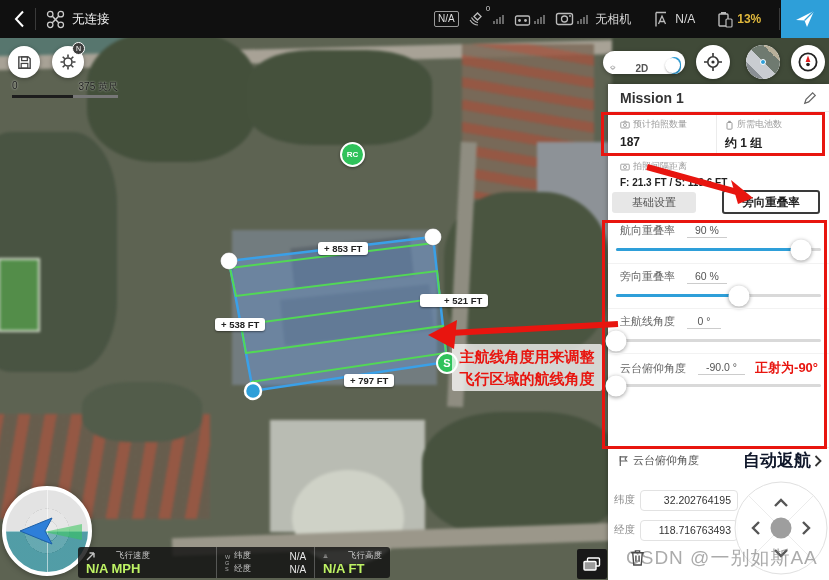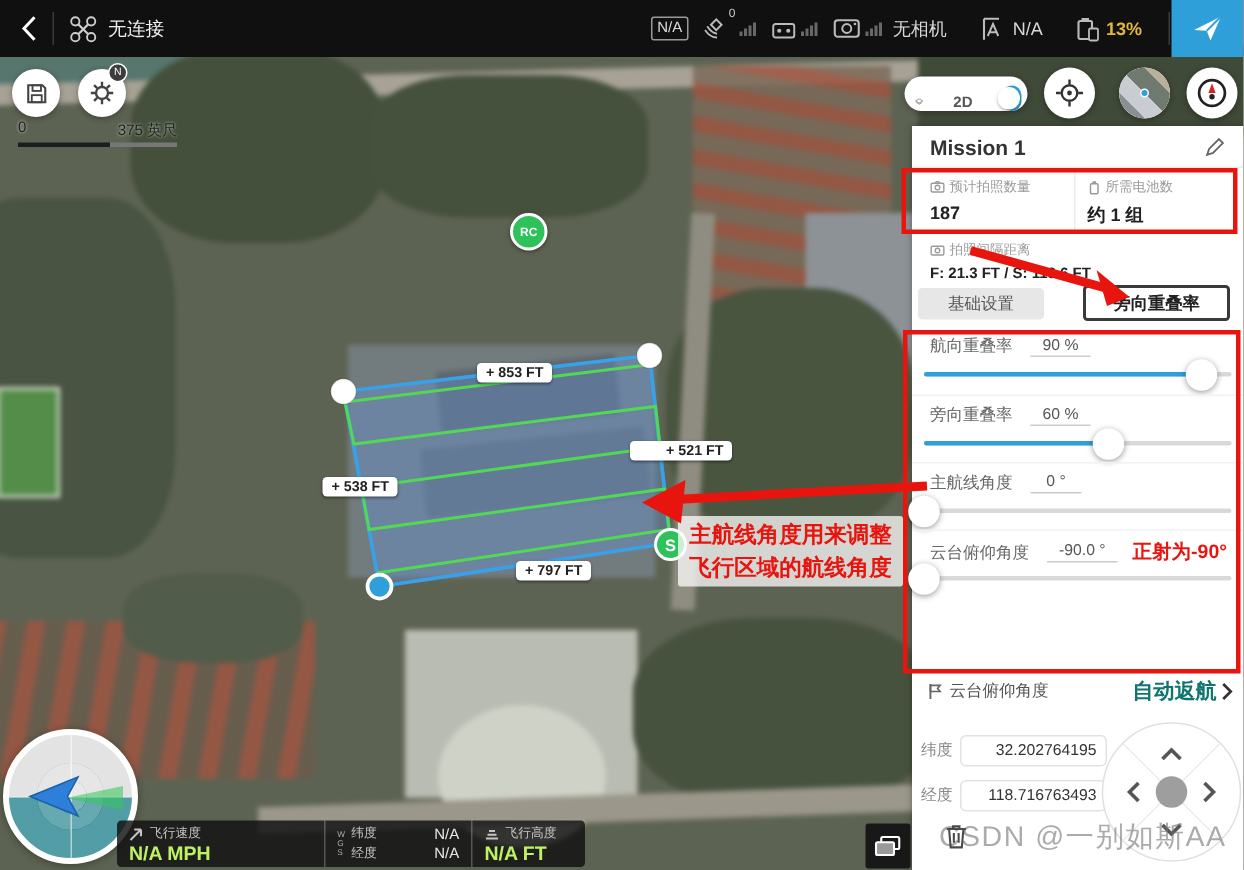--- a/index.html
+++ b/index.html
@@ -49,21 +49,21 @@
   #compass{position:absolute;left:2px;top:486px;width:90px;height:90px;border-radius:50%;border:4px solid #fff;box-shadow:0 1px 6px rgba(0,0,0,.35);z-index:15;
     background:radial-gradient(circle at 50% 50%,rgba(255,255,255,.22) 0 18%,rgba(0,0,0,.05) 18% 19%,rgba(255,255,255,.12) 19% 38%,rgba(0,0,0,.06) 38% 39%,transparent 39%),linear-gradient(#e3e3e3 0 50%,rgba(80,165,178,.88) 50% 100%);}
   #compass .vline{position:absolute;left:50%;top:0;width:1px;height:100%;background:rgba(255,255,255,.55);}
   #compass .hline{position:absolute;top:50%;left:0;height:1px;width:100%;background:rgba(255,255,255,.45);}
   #nbadge{position:absolute;left:72px;top:42px;width:13px;height:13px;border-radius:50%;background:#3d3d3d;border:1px solid #fff;color:#fff;font-size:7px;display:flex;align-items:center;justify-content:center;z-index:16;}
 
   
   #telemetry{position:absolute;left:78px;top:547px;width:312px;height:31px;background:rgba(16,16,16,.82);border-radius:3px;display:flex;z-index:15;color:#fff;}
   .tele-sec{padding:2px 8px;display:flex;flex-direction:column;justify-content:center;}
   .tele-sec+.tele-sec{border-left:1px solid rgba(255,255,255,.25);}
-  .tele-lab{font-size:8.5px;color:#c4c4c4;display:flex;align-items:center;gap:4px;white-space:nowrap;}
+  .tele-lab{font-size:8.5px;color:#c4c4c4;display:flex;align-items:center;gap:20px;white-space:nowrap;}
   .tele-val{font-size:13px;font-weight:bold;color:#bef264;line-height:13px;white-space:nowrap;}
   .wgs{display:flex;flex-direction:column;justify-content:center;font-size:5.5px;color:#aaa;line-height:6px;margin-right:4px;}
   .mini-row{display:flex;justify-content:space-between;align-items:center;width:72px;}
   .mini-lab{font-size:8.5px;color:#c4c4c4;}
   .mini-val{font-size:10px;color:#e8e8e8;}
 
   #pip-btn{position:absolute;left:577px;top:549px;width:30px;height:30px;background:#181818;border-radius:2px;z-index:6;display:flex;align-items:center;justify-content:center;}
 
   
   #panel{position:absolute;left:608px;top:84px;right:0;bottom:0;background:#fff;z-index:5;box-shadow:-1px 0 4px rgba(0,0,0,.25);}
@@ -83,21 +83,21 @@
   .srow+.srow{border-top:1px solid #f2f2f2;}
   .srow-top{display:flex;align-items:center;}
   .slabel{font-size:11px;color:#666;}
   .svalue{font-size:10.5px;color:#555;border-bottom:1px solid #ccc;padding:0 8px 1px;margin-left:12px;min-width:34px;text-align:center;}
   .snote{font-size:13px;font-weight:bold;color:#e8150f;margin-left:10px;white-space:nowrap;}
   .track{position:absolute;left:8px;right:8px;top:30px;height:3px;border-radius:2px;background:#d9d9d9;}
   .fill{position:absolute;left:0;top:0;height:100%;border-radius:2px;background:#2e9fd9;}
   .thumb{position:absolute;top:50%;width:21px;height:21px;border-radius:50%;background:#fff;box-shadow:0 1px 4px rgba(0,0,0,.4);transform:translate(-50%,-50%);}
   #finish-row{position:absolute;left:0;top:363px;width:100%;height:26px;border-top:1px solid #ececec;display:flex;align-items:center;justify-content:space-between;padding:0 6px 0 10px;}
   #finish-row .lab{font-size:11px;color:#555;display:flex;align-items:center;gap:4px;}
-  #finish-row .val{font-size:14px;font-weight:bold;color:#0f766e;display:flex;align-items:center;gap:2px;}
+  #finish-row .val{font-size:17px;font-weight:bold;color:#0f172a;display:flex;align-items:center;gap:2px;}
   .coord-row{position:absolute;left:0;width:100%;height:24px;display:flex;align-items:center;padding-left:6px;}
   .coord-row .lab{font-size:10.5px;color:#8a8a8a;width:26px;}
   .coord-box{width:98px;height:21px;border:1px solid #e2e2e2;border-radius:4px;display:flex;align-items:center;justify-content:flex-end;padding-right:6px;font-size:10.5px;color:#333;}
   #dpad{position:absolute;left:126px;top:397px;width:94px;height:94px;z-index:2;}
 
   
   .redbox{position:absolute;border:3px solid #e8150f;z-index:9;pointer-events:none;}
   #arrows,#mission-svg{position:absolute;left:0;top:0;z-index:9;pointer-events:none;}
   #mission-svg{z-index:3;}
 

